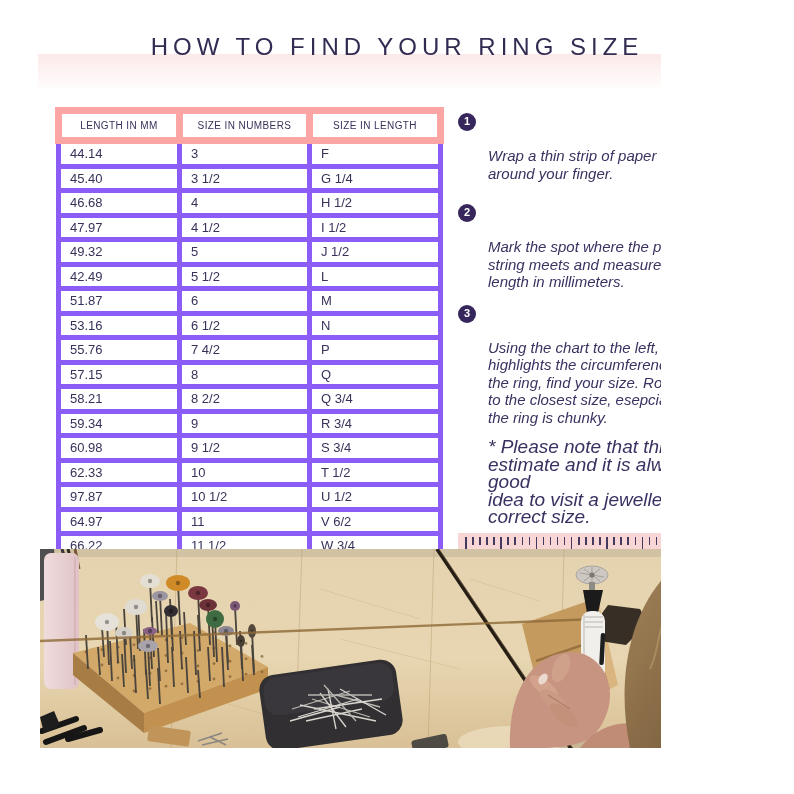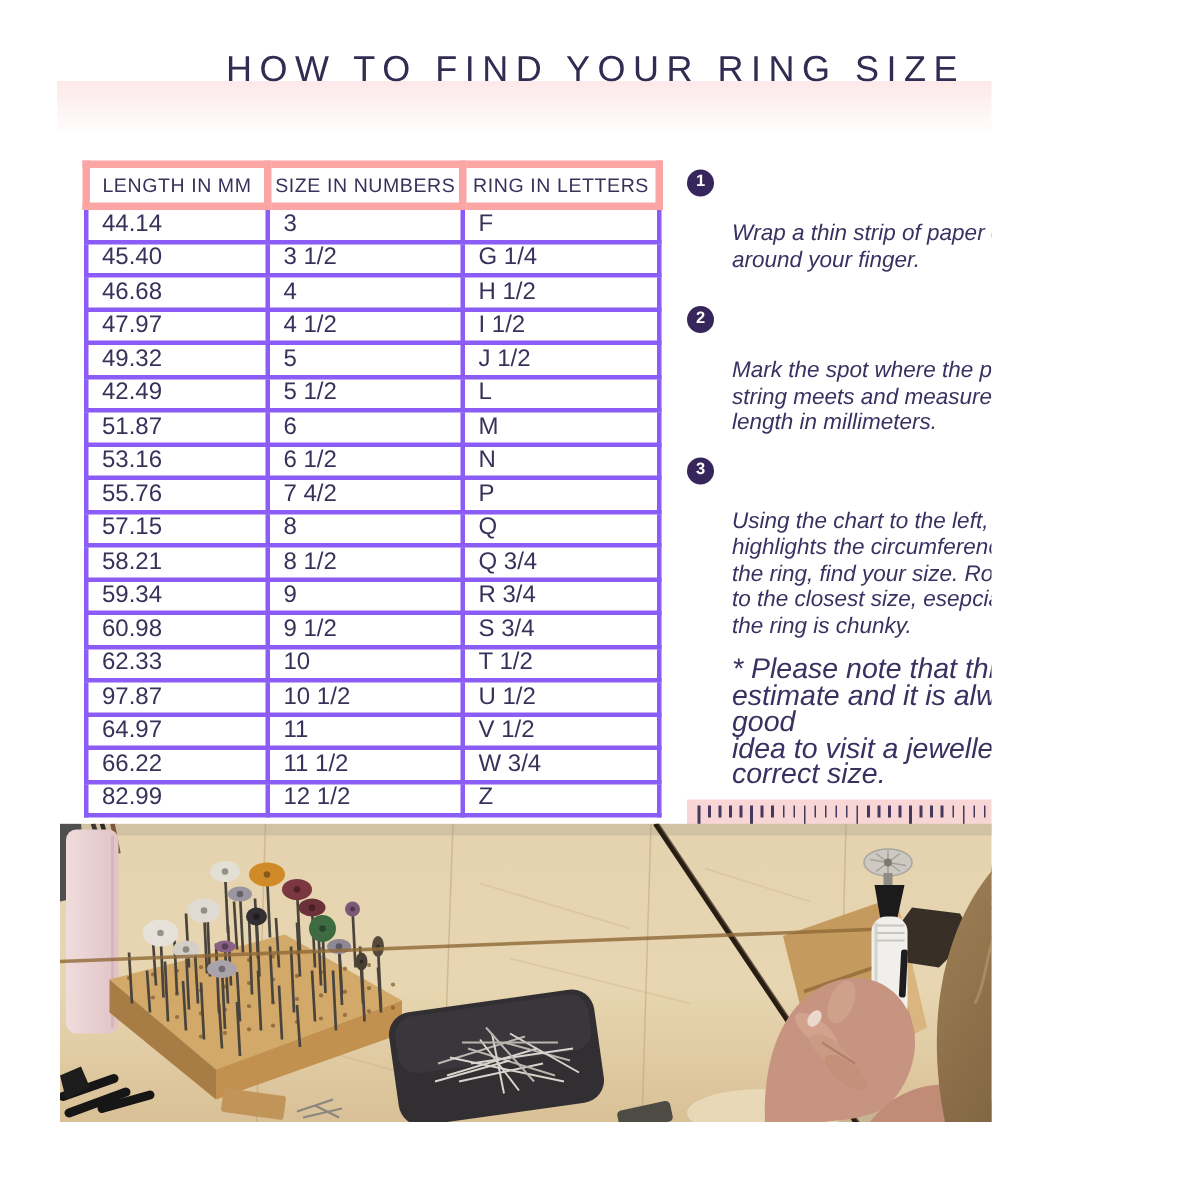--- a/index.html
+++ b/index.html
@@ -11,24 +11,24 @@
               background:linear-gradient(#fce9e9,#fffdfd);}
   .page-title{position:absolute;left:0;top:33px;width:794px;text-align:center;
               font-size:24px;font-weight:400;letter-spacing:5px;color:#322b52;}
 
   
   table.size-chart{position:absolute;left:55px;top:107px;width:382px;
                    border-collapse:collapse;table-layout:fixed;color:#37325a;}
   table.size-chart col.c1{width:121px}
   table.size-chart col.c2{width:130px}
   table.size-chart col.c3{width:131px}
-  table.size-chart th{height:21px;font-size:13px;font-weight:400;letter-spacing:.4px;
-                      border:5px solid #fca5a5;text-align:center;}
-  table.size-chart td{height:19.5px;font-size:16px;padding:0 0 0 9px;
-                      border:3px solid #8b5cf6;text-align:left;}
+  table.size-chart th{height:21px;font-size:10px;font-weight:400;letter-spacing:.4px;
+                      border:7px solid #fca5a5;text-align:center;}
+  table.size-chart td{height:19.5px;font-size:13px;padding:0 0 0 9px;
+                      border:5px solid #8b5cf6;text-align:left;}
 
   
   .right-col{position:absolute;left:458px;top:112px;width:298px;color:#3a3161;}
   .instruction{position:relative;padding-left:30px;font-style:italic;
                font-size:15px;line-height:17.5px;white-space:pre-line;}
   .instruction.i2{margin-top:21px}
   .instruction.i3{margin-top:13px}
   .badge{position:absolute;left:0;top:1px;width:18px;height:18px;border-radius:50%;
          background:#37265c;color:#ffffff;font-style:normal;font-size:11px;font-weight:700;
          display:flex;align-items:center;justify-content:center;}
@@ -58,21 +58,21 @@
   <table class="size-chart">
     <colgroup>
         <col class="c1">
         <col class="c2">
         <col class="c3">
       </colgroup>
     <thead>
       <tr>
         <th>LENGTH IN MM</th>
         <th>SIZE IN NUMBERS</th>
-        <th>RING IN LETTERS</th>
+        <th>SIZE IN LENGTH</th>
       </tr>
     </thead>
     <tbody>
         <tr>
           <td>44.14</td>
           <td>3</td>
           <td>F</td>
         </tr>
         <tr>
           <td>45.40</td>
@@ -114,21 +114,21 @@
           <td>7 4/2</td>
           <td>P</td>
         </tr>
         <tr>
           <td>57.15</td>
           <td>8</td>
           <td>Q</td>
         </tr>
         <tr>
           <td>58.21</td>
-          <td>8 1/2</td>
+          <td>8 2/2</td>
           <td>Q 3/4</td>
         </tr>
         <tr>
           <td>59.34</td>
           <td>9</td>
           <td>R 3/4</td>
         </tr>
         <tr>
           <td>60.98</td>
           <td>9 1/2</td>
@@ -140,21 +140,21 @@
           <td>T 1/2</td>
         </tr>
         <tr>
           <td>97.87</td>
           <td>10 1/2</td>
           <td>U 1/2</td>
         </tr>
         <tr>
           <td>64.97</td>
           <td>11</td>
-          <td>V 1/2</td>
+          <td>V 6/2</td>
         </tr>
         <tr>
           <td>66.22</td>
           <td>11 1/2</td>
           <td>W 3/4</td>
         </tr>
         <tr>
           <td>82.99</td>
           <td>12 1/2</td>
           <td>Z</td>

